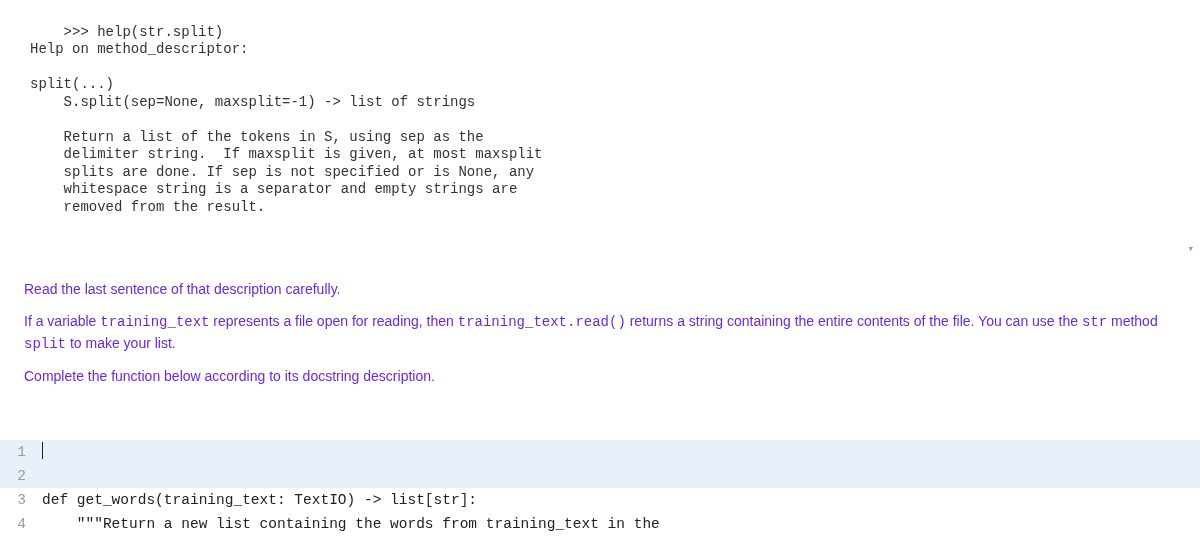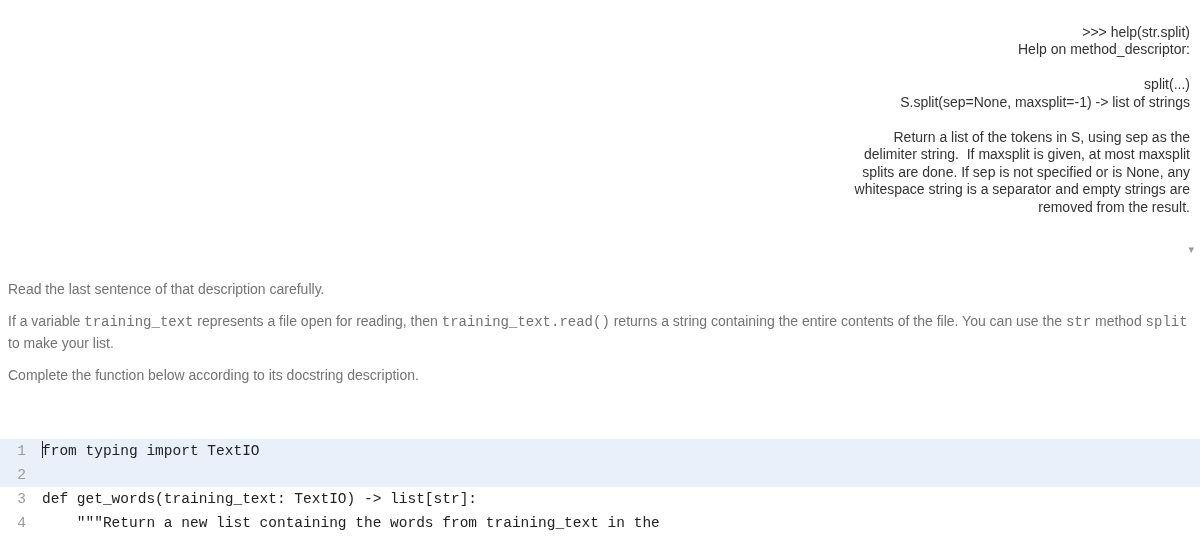--- a/index.html
+++ b/index.html
@@ -8,41 +8,40 @@
     padding: 0;
     font-family: Arial, Helvetica, sans-serif;
     font-size: 14px;
     color: #333;
     background: #fff;
     width: 1200px;
   }
   .page { width: 1200px; }
   .help-block {
     position: relative;
-    padding: 6px 10px 10px 24px;
-    font-family: Liberation Sans, sans-serif;
+    padding: 6px 10px 10px 30px;
+    font-family: Liberation Mono, monospace;
     font-size: 14px;
     line-height: 1.25;
     white-space: pre;
     color: #333;
-    text-align: right;
   }
   .chevron {
     position: absolute;
     right: 6px;
     bottom: 4px;
     color: #9a9a9a;
     font-size: 11px;
     cursor: default;
   }
   .prose {
-    padding: 18px 10px 12px 8px;
+    padding: 18px 10px 12px 24px;
     font-family: Arial, Helvetica, sans-serif;
     font-size: 14px;
-    color: #737373;
+    color: #6d28d9;
     line-height: 1.45;
   }
   .prose p { margin: 0 0 12px 0; }
   .prose p:last-child { margin-bottom: 6px; }
   .code-inline {
     font-family: "Courier New", Courier, monospace;
     font-size: 14px;
   }
   .editor {
     margin-top: 36px;
@@ -104,21 +103,21 @@
     <p>Read the last sentence of that description carefully.</p>
     <p>
       <span>If a variable </span><span class="code-inline">training_text</span><span> represents a file open for reading, then </span><span class="code-inline">training_text.read()</span><span> returns a string containing the entire contents of the file. You can use the </span><span class="code-inline">str</span><span> method </span><span class="code-inline">split</span><span> to make your list.</span>
     </p>
     <p>Complete the function below according to its docstring description.</p>
   </div>
 
   <div class="editor">
     <div class="editor-row active-line">
       <div class="gutter">1</div>
-      <div class="code-cell"><span class="cursor-caret"></span><span>from typing import TextIO</span></div>
+      <div class="code-cell"><span class="cursor-caret"></span></div>
     </div>
     <div class="editor-row active-line">
       <div class="gutter">2</div>
       <div class="code-cell"><span></span></div>
     </div>
     <div class="editor-row">
       <div class="gutter">3</div>
       <div class="code-cell"><span>def get_words(training_text: TextIO) -&gt; list[str]:</span></div>
     </div>
     <div class="editor-row">

